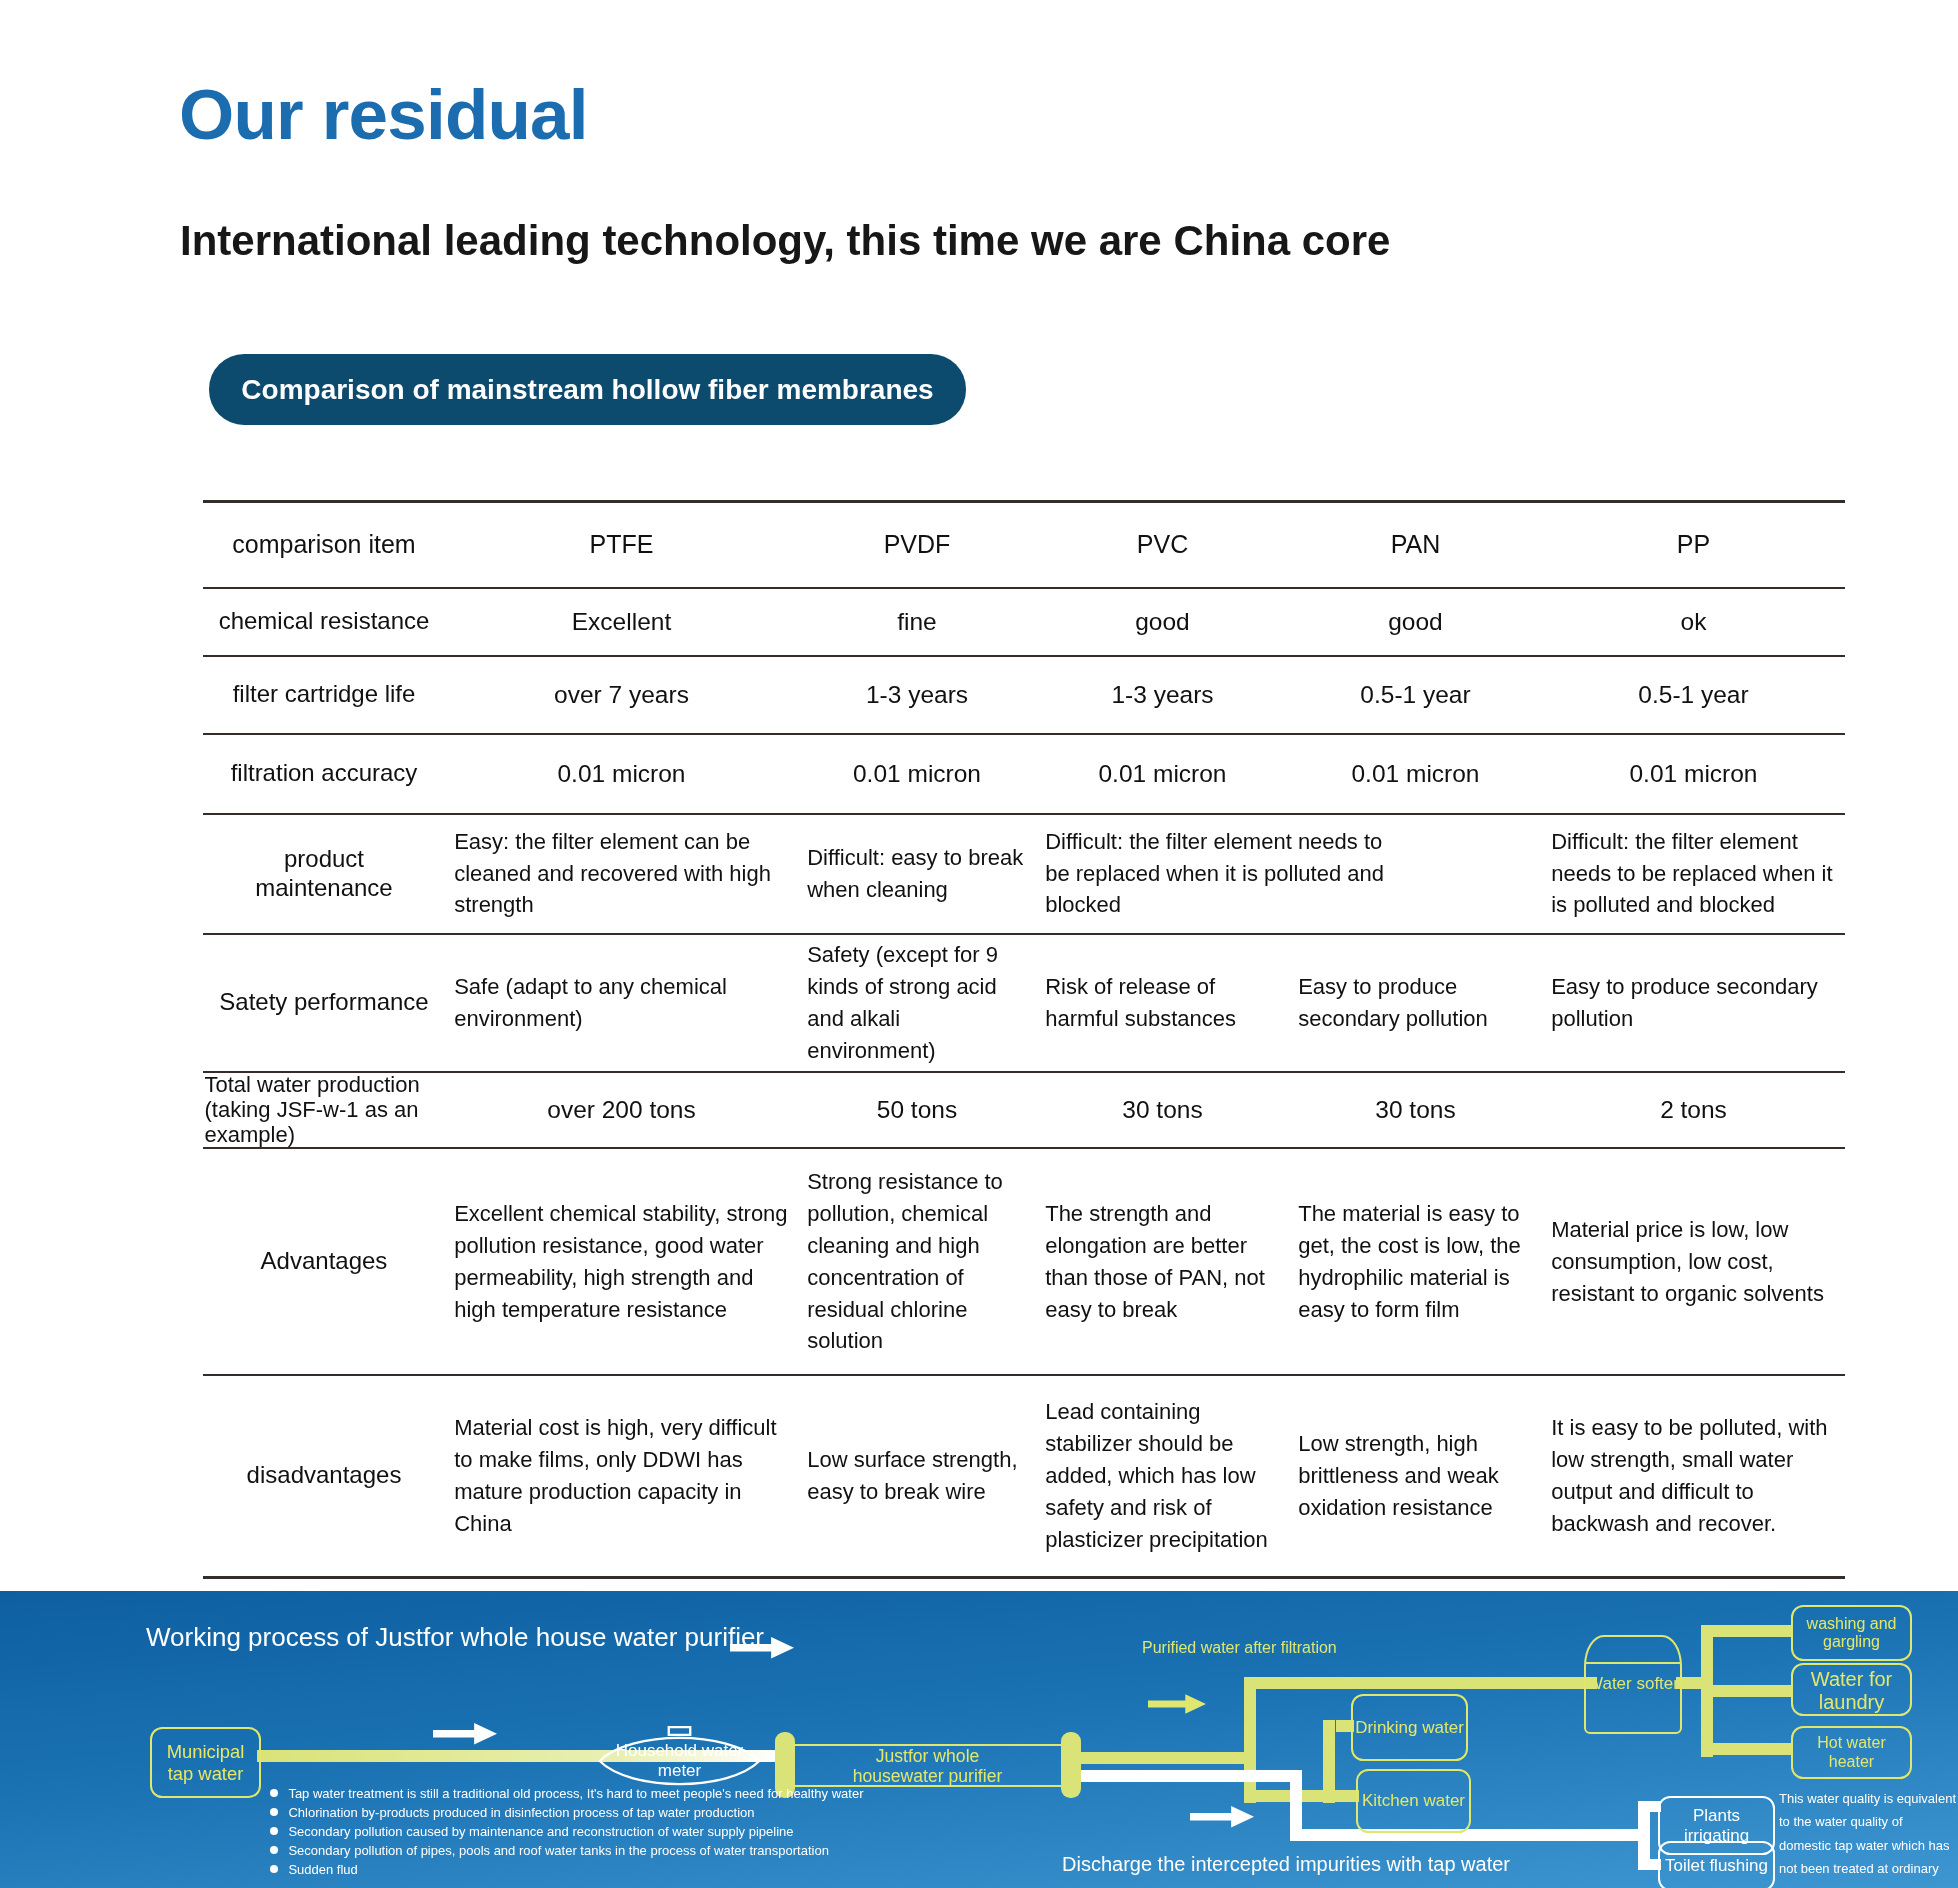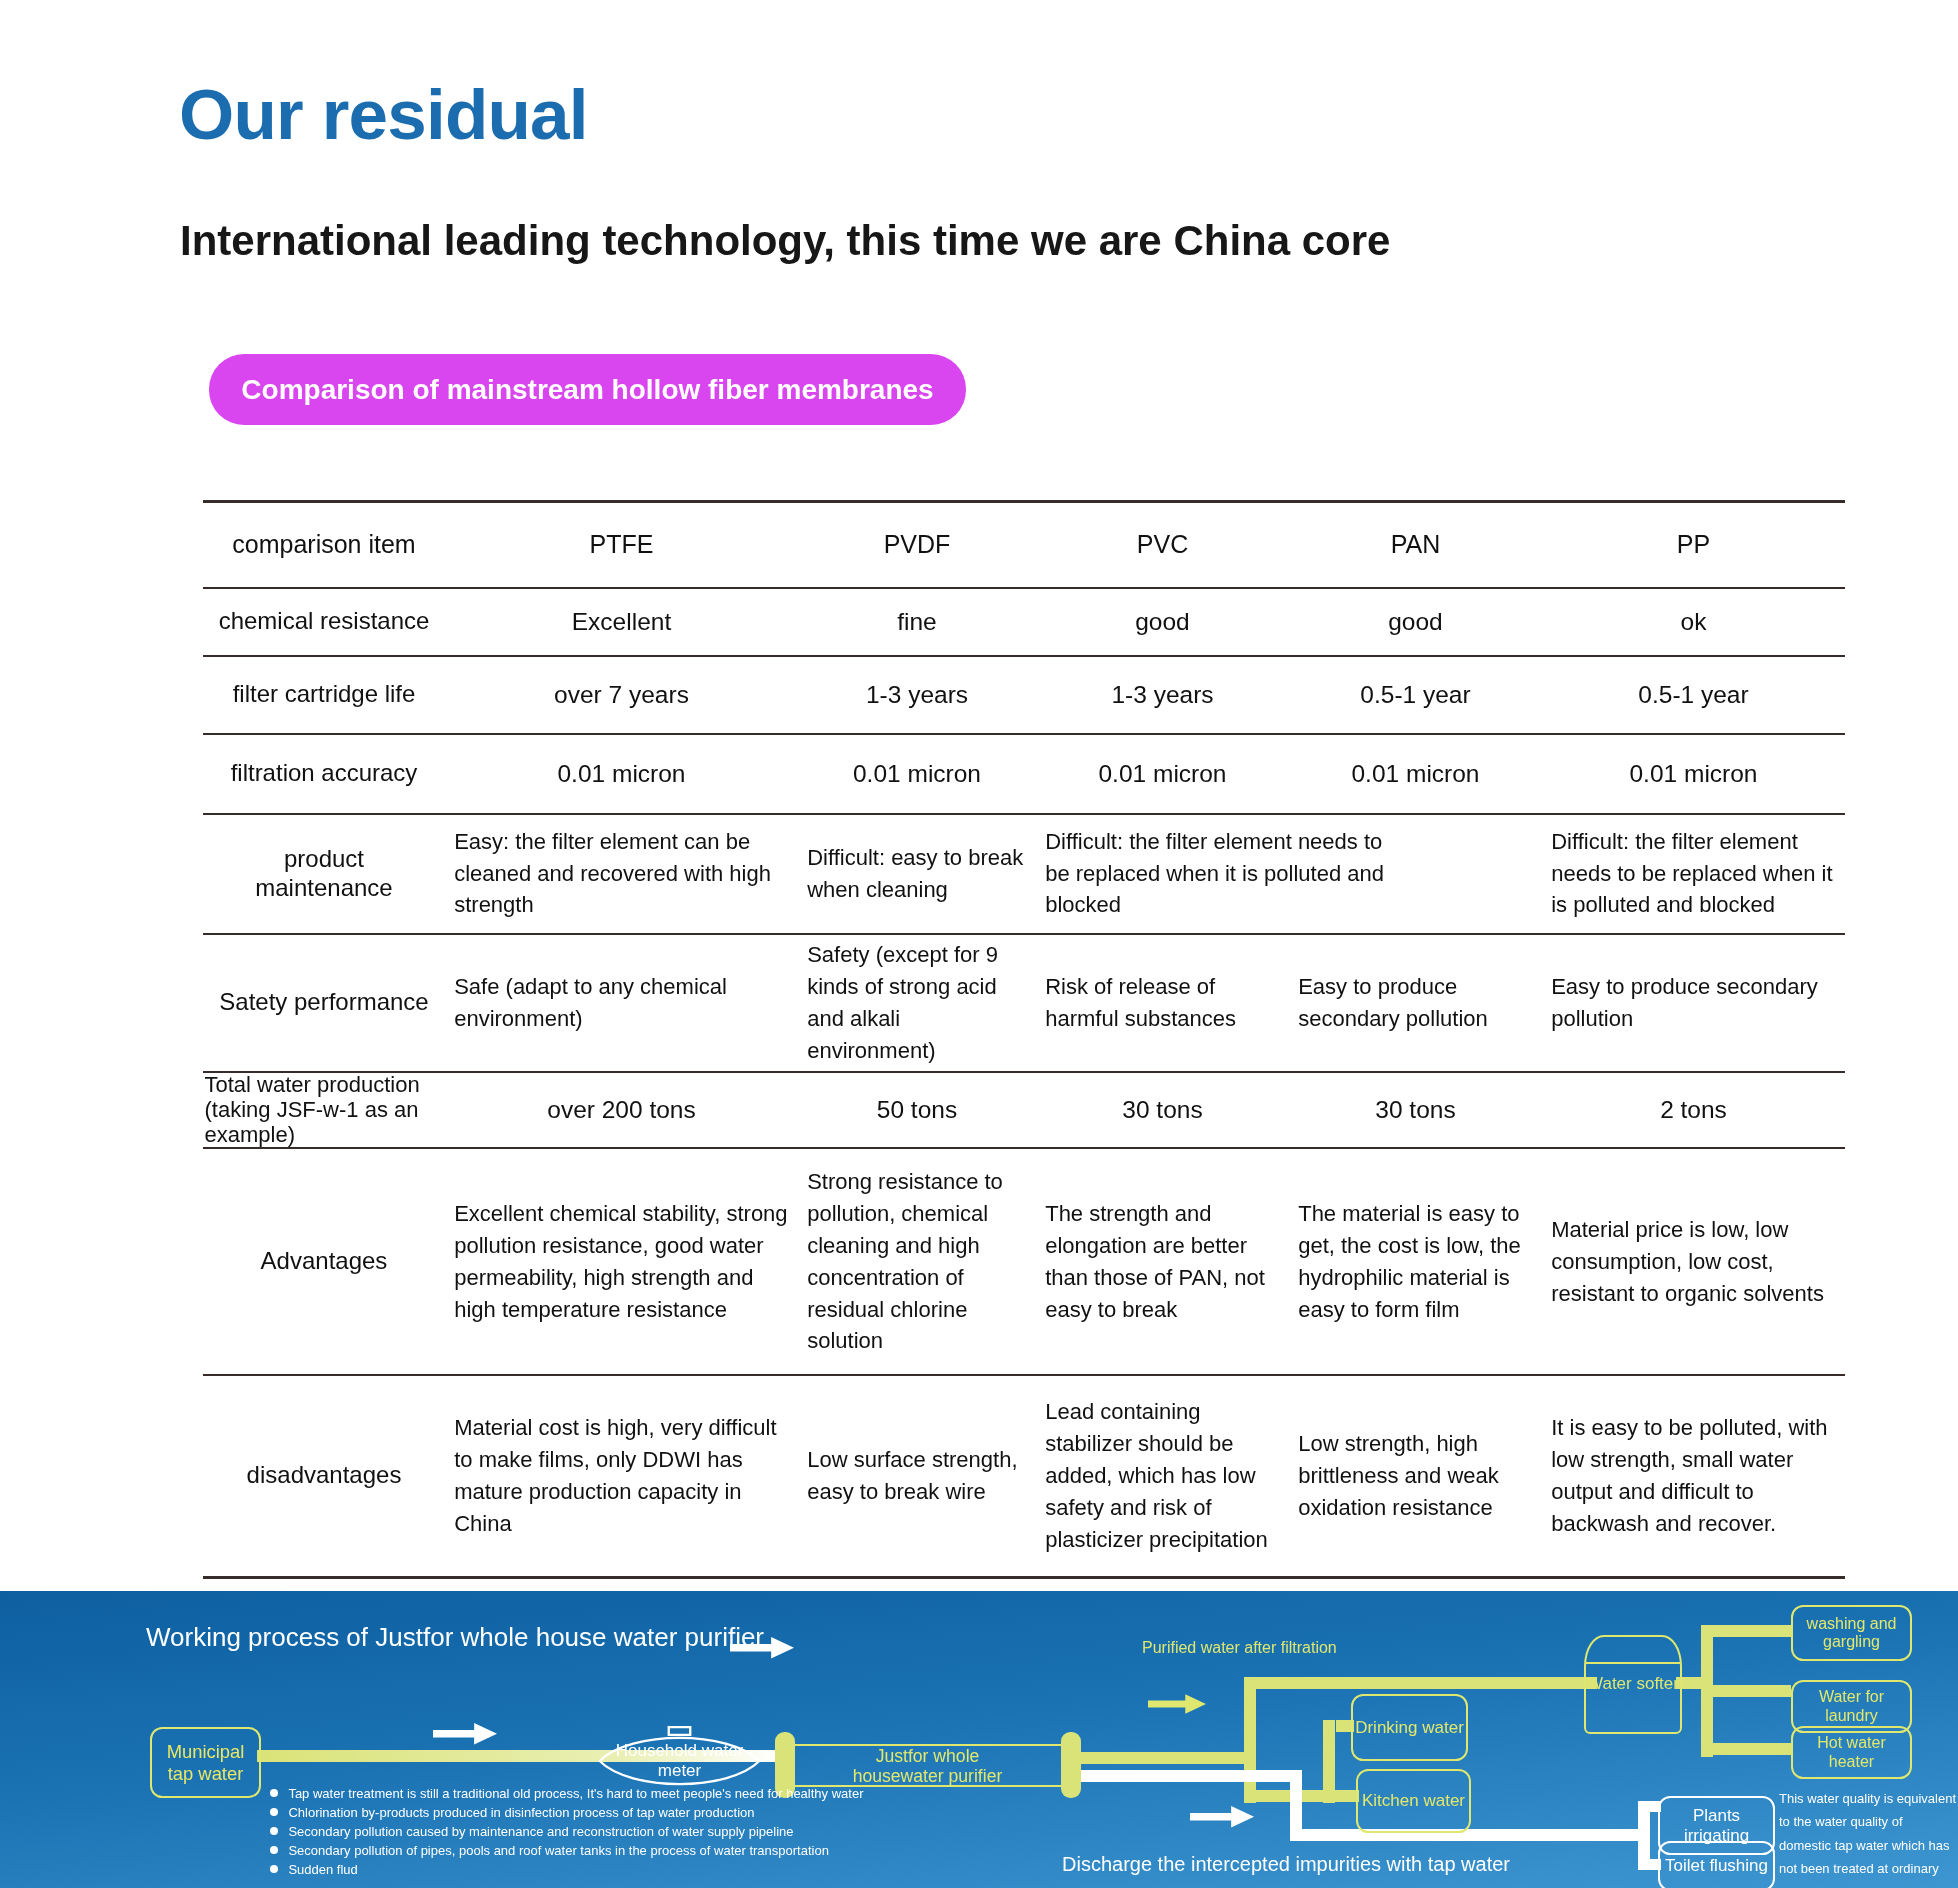--- a/index.html
+++ b/index.html
@@ -6,21 +6,21 @@
   html,body{margin:0;padding:0;background:#fff;}
   .page{position:relative;width:1959px;height:1888px;overflow:hidden;
         font-family:"Liberation Sans","DejaVu Sans",sans-serif;color:#111;}
 
   
   .top{position:absolute;left:0;top:0;width:1959px;height:1591px;background:#ffffff;}
   .page-title{position:absolute;left:179px;top:74px;font-size:71px;font-weight:bold;
               color:#1b6db0;letter-spacing:-0.8px;}
   .page-subtitle{position:absolute;left:180px;top:217px;font-size:42px;font-weight:bold;color:#171717;}
   .badge{position:absolute;left:209px;top:354px;width:757px;height:71px;border-radius:35px;
-         background:#d946ef;display:flex;align-items:center;justify-content:center;}
+         background:#0c4a6e;display:flex;align-items:center;justify-content:center;}
   .badge span{color:#ffffff;font-weight:bold;font-size:28px;}
 
   
   .cmp{position:absolute;left:203px;top:500px;width:1641px;border-collapse:collapse;table-layout:fixed;}
   .cmp{border-top:3.1px solid #362c29;border-bottom:3.1px solid #362c29;}
   .cmp tr{border-top:2.3px solid #362c29;}
   .cmp tr:first-child{border-top:none;}
   .cmp th,.cmp td{font-weight:normal;vertical-align:middle;text-align:center;padding:0 9.2px;}
   .cmp th{font-size:25px;}
   .cmp td{font-size:24.5px;}
@@ -237,21 +237,21 @@
     </div>
 
     <div class="tank">
       <div class="lid"></div>
       <div class="tlabel">Water softer</div>
     </div>
 
     <div class="node" style="left:1791px;top:14px;width:117px;height:52px;font-size:16px;">
       <span>washing and gargling</span>
     </div>
-    <div class="node" style="left:1791px;top:89px;width:117px;height:49px;font-size:16px;">
+    <div class="node" style="left:1791px;top:72px;width:117px;height:49px;font-size:20px;align-items:flex-end;">
       <span>Water for laundry</span>
     </div>
     <div class="node" style="left:1791px;top:135px;width:117px;height:49px;font-size:16px;">
       <span>Hot water heater</span>
     </div>
 
     <div class="node whitebox" style="left:1658px;top:189px;width:113px;height:55px;font-size:17px;margin-top:16px;">
       <span>Plants irrigating</span>
     </div>
     <div class="node whitebox" style="left:1658px;top:250px;width:113px;height:46px;font-size:17px;">

